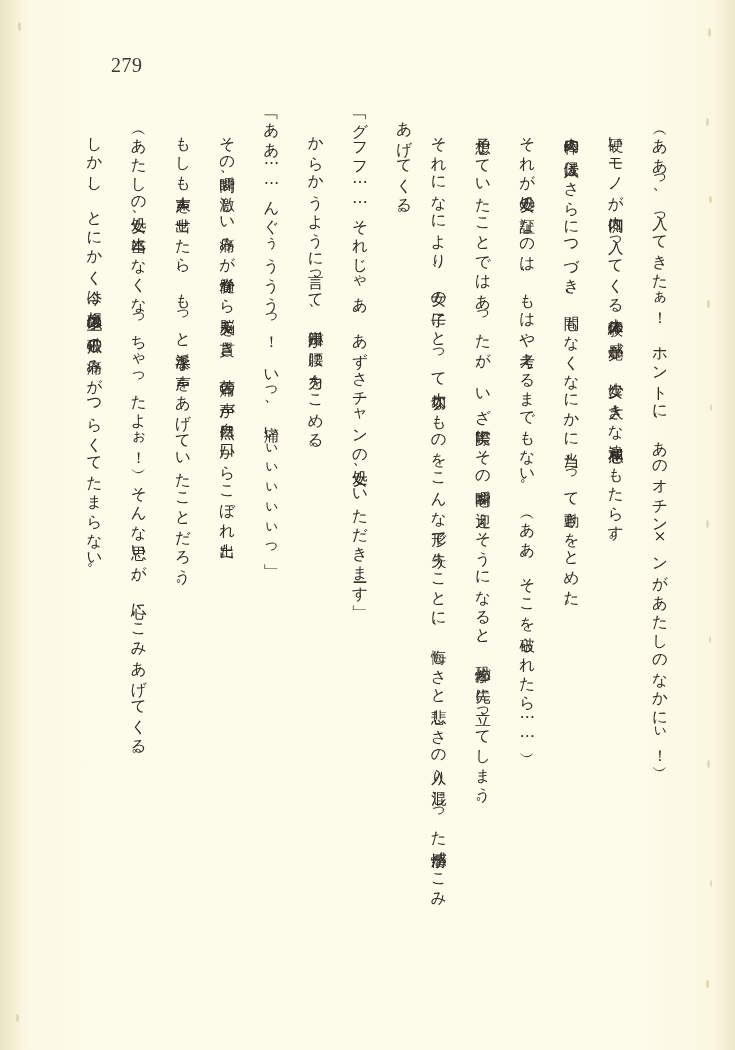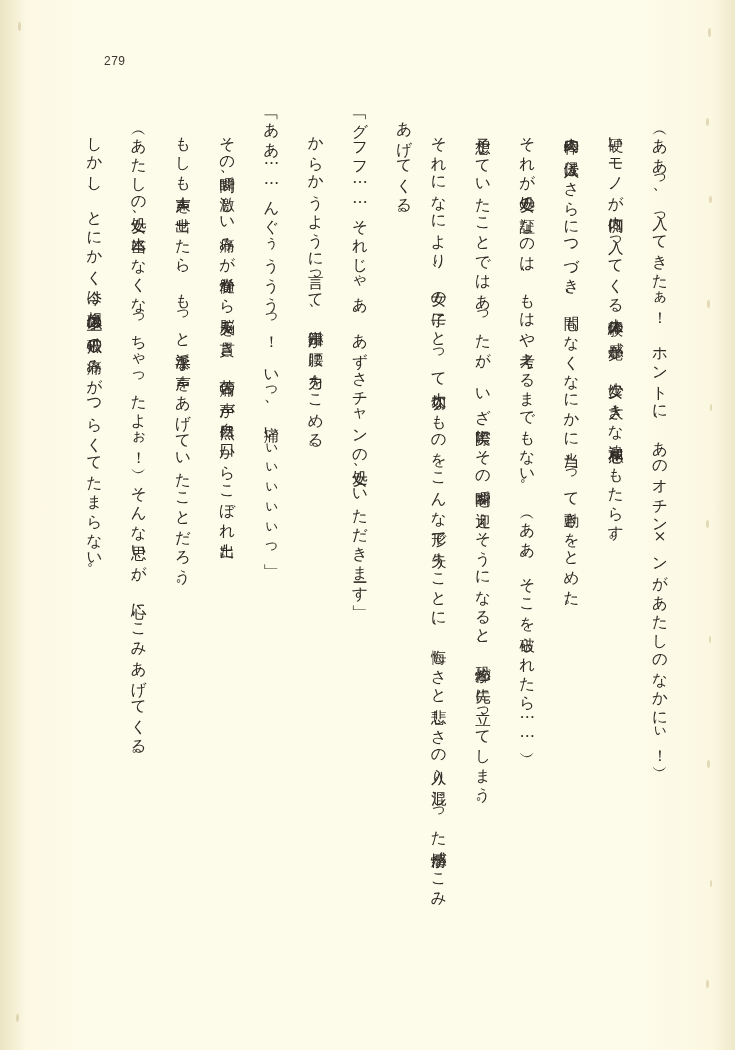--- a/index.html
+++ b/index.html
@@ -33,26 +33,26 @@
     content: "";
     position: absolute;
     right: 0; top: 0; bottom: 0;
     width: 22px;
     background: linear-gradient(to left, rgba(198,182,130,0.22), rgba(253,251,232,0));
     pointer-events: none;
   }
 
   .page-number {
     position: absolute;
-    left: 104px;
+    left: 111px;
     top: 54px;
-    font-size: 12px;
+    font-size: 20px;
     color: #3b3630;
     letter-spacing: 0.5px;
-    font-family: Liberation Sans, sans-serif;
+    font-family: Liberation Serif, serif;
   }
 
   .text-block {
     position: absolute;
     top: 110px;
     right: 58px;
     height: 790px;
     width: 610px;
     writing-mode: vertical-rl;
     text-orientation: upright;

